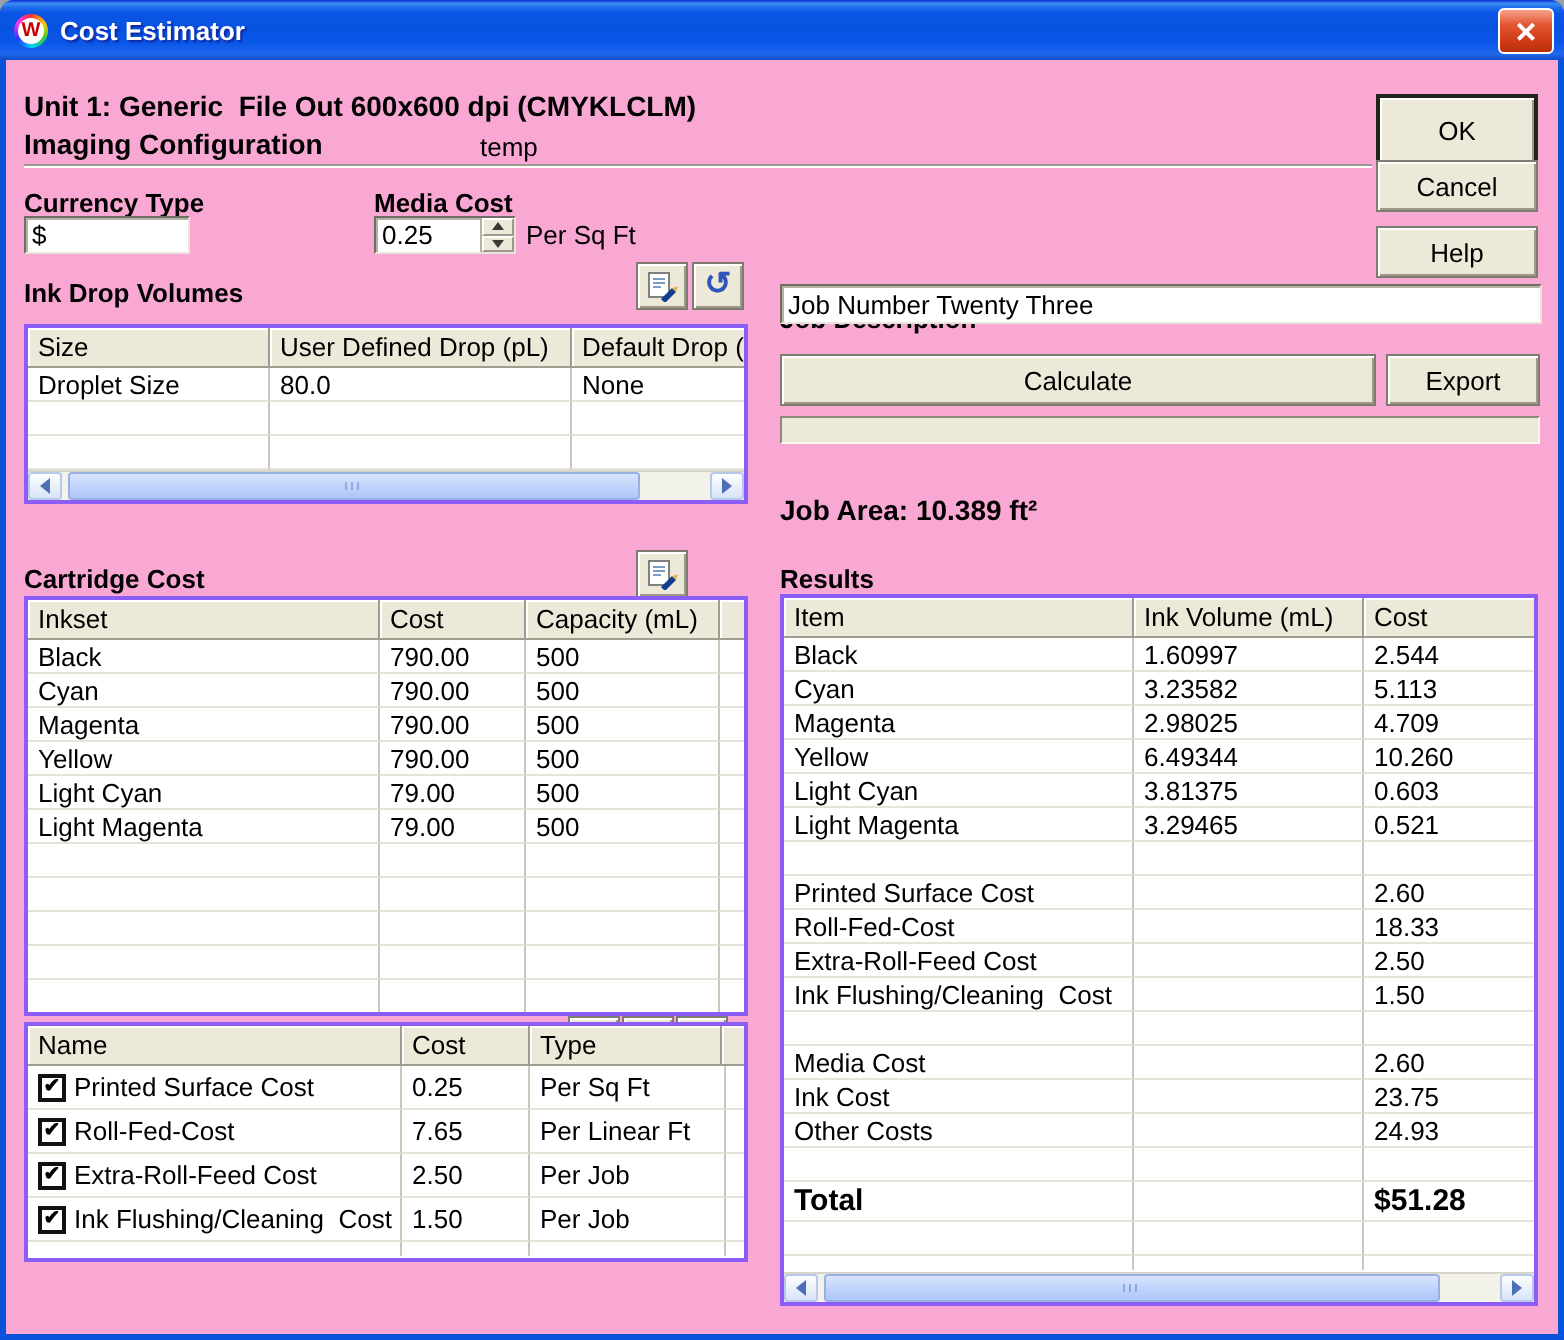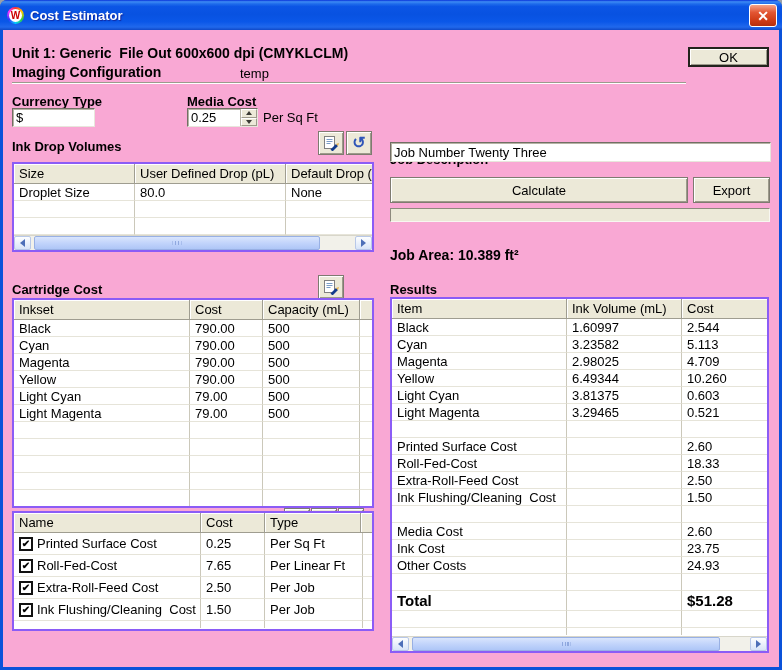--- a/index.html
+++ b/index.html
@@ -116,21 +116,23 @@
       </div>
   </div>
 
   <div class="body">
 
     <div class="lbl b14" style="left:9px;top:15px;">Unit 1: Generic  File Out 600x600 dpi (CMYKLCLM)</div>
     <div class="lbl b14" style="left:9px;top:34px;">Imaging Configuration</div>
     <div class="lbl reg" style="left:237px;top:36px;">temp</div>
     <div class="divider" style="left:9px;top:52px;width:674px;"></div>
 
-    <div class="pbtn default" style="left:685px;top:17px;width:81px;height:20px;">OK</div>
+    <div class="pbtn default" style="left:685px;top:17px;width:81px;height:36px;">OK</div>
+    <div class="pbtn" style="left:685px;top:50px;width:81px;height:26px;">Cancel</div>
+    <div class="pbtn" style="left:685px;top:83px;width:81px;height:26px;">Help</div>
 
     <div class="lbl" style="left:9px;top:64px;">Currency Type</div>
     <div class="inputbox" style="left:9px;top:78px;width:83px;height:19px;">
       <input value="$" style="">
     </div>
     <div class="lbl" style="left:184px;top:64px;">Media Cost</div>
     <div class="inputbox" style="left:184px;top:78px;width:71px;height:19px;">
       <input value="0.25" style="">
       <div class="spin">
         <div class="spin-btn">

